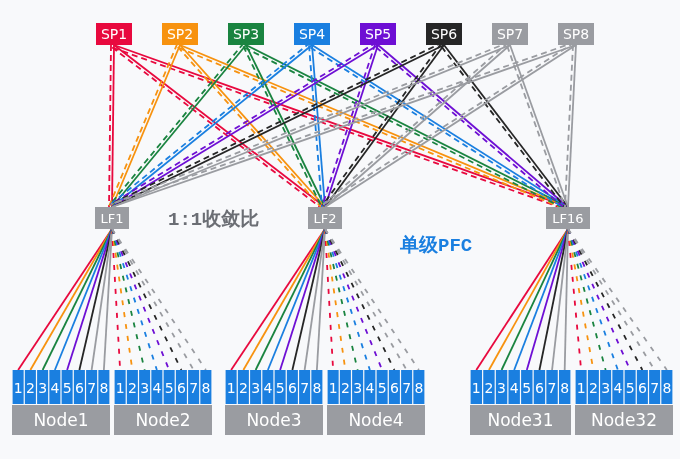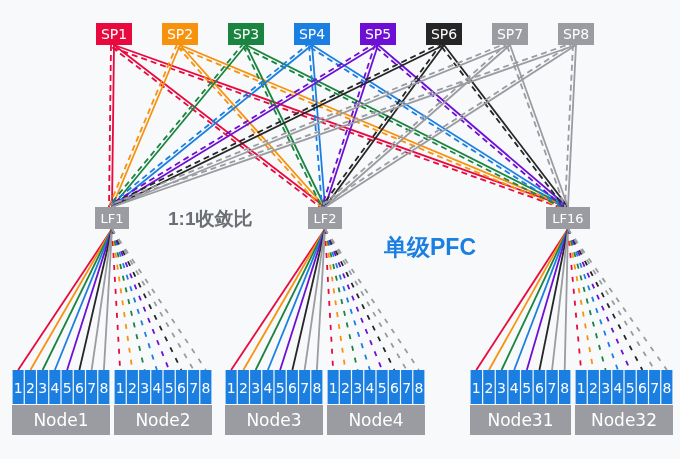--- a/index.html
+++ b/index.html
@@ -1,22 +1,22 @@
 <!DOCTYPE html>
 <html><head>
   <meta charset="utf-8">
   <style>
     html, body { margin: 0; padding: 0; background: #f8f9fb; }
     body { width: 680px; height: 459px; position: relative; overflow: hidden;
            font-family: "DejaVu Sans", "Liberation Sans", sans-serif; }
     #canvas { position: absolute; left: 0; top: 0; }
     .box-text { font-family: "DejaVu Sans", sans-serif; }
-    .caption { position: absolute; font-family: Liberation Sans, sans-serif; font-weight: bold; white-space: nowrap; }
+    .caption { position: absolute; font-family: Liberation Mono, monospace; font-weight: bold; white-space: nowrap; }
     #ratio-label { left: 168px; top: 206px; font-size: 19px; color: #6b6e74; }
-    #pfc-label { left: 384px; top: 232px; font-size: 23px; color: #1a7fe0; }
+    #pfc-label { left: 400px; top: 232px; font-size: 19px; color: #1a7fe0; }
   </style>
 </head>
 <body>
 
 <svg id="canvas" width="680" height="459" viewBox="0 0 680 459">
   <g id="uplinks">
       <line x1="114" y1="45" x2="112" y2="207" stroke="#e8093e" stroke-width="1.8"></line>
       <line x1="111.00022859755434" y1="44.96296578515499" x2="109.00022859755434" y2="206.96296578515498" stroke="#e8093e" stroke-width="1.8" stroke-dasharray="6 4"></line>
       <line x1="114" y1="45" x2="325" y2="207" stroke="#e8093e" stroke-width="1.8"></line>
       <line x1="112.1730485191397" y1="47.37954791642916" x2="323.1730485191397" y2="209.37954791642915" stroke="#e8093e" stroke-width="1.8" stroke-dasharray="6 4"></line>

